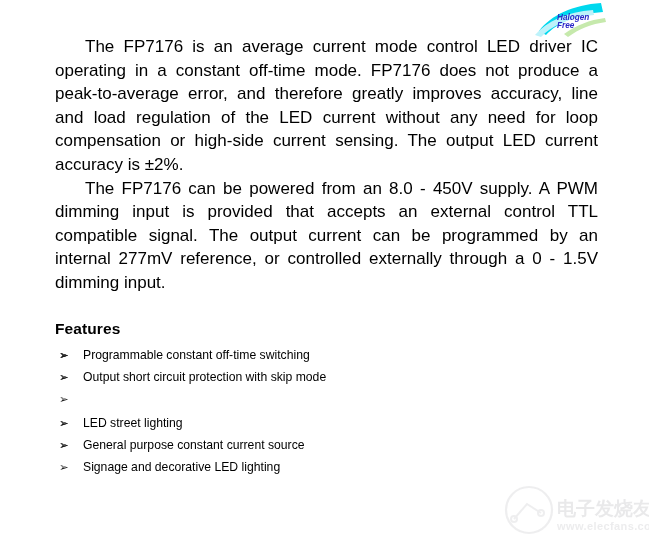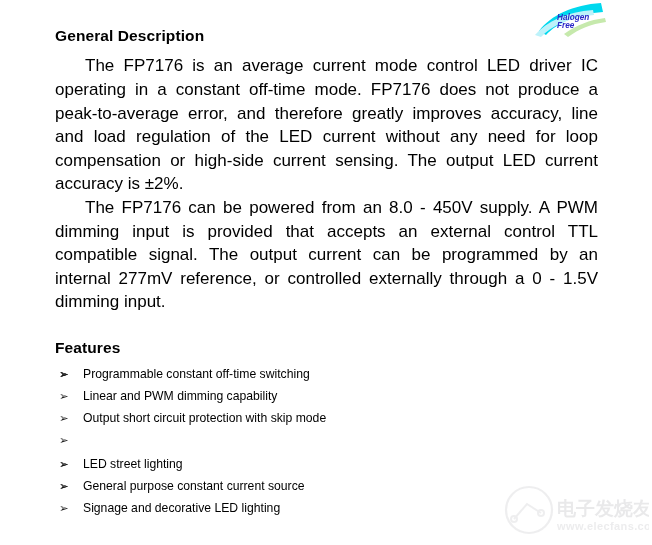--- a/index.html
+++ b/index.html
@@ -123,40 +123,39 @@
       <path d="M8 30 C 20 14, 42 4, 70 2 L 72 11 C 46 13, 26 22, 15 34 Z" fill="#00D8EE"></path>
       <path d="M4 34 C 16 20, 36 11, 62 9 L 63 14 C 39 16, 20 25, 10 36 Z" fill="#BDF2FA"></path>
       <path d="M33 33 C 46 24, 58 19, 74 17 L 75 21 C 60 23, 48 28, 37 36 Z" fill="#C6E9AC"></path>
       <text x="26" y="19" class="logo-text" font-family="Liberation Sans, sans-serif" font-size="8.2" font-weight="bold" font-style="italic" fill="#2B27C8">Halogen</text>
       <text x="26" y="27" class="logo-text" font-family="Liberation Sans, sans-serif" font-size="8.2" font-weight="bold" font-style="italic" fill="#2B27C8">Free</text>
     </svg>
   </div>
 
   <div class="content">
 
-    <h2 class="section-title">General Description</h2>
 
     <p class="para first">The FP7176 is an average current mode control LED driver IC operating in a constant off-time mode. FP7176 does not produce a peak-to-average error, and therefore greatly improves accuracy, line and load regulation of the LED current without any need for loop compensation or high-side current sensing. The output LED current accuracy is ±2%.</p>
 
     <p class="para second">The FP7176 can be powered from an 8.0 - 450V supply. A PWM dimming input is provided that accepts an external control TTL compatible signal. The output current can be programmed by an internal 277mV reference, or controlled externally through a 0 - 1.5V dimming input.</p>
 
     <div class="features-block">
       <h2 class="section-title">Features</h2>
       <ul class="bullet-list">
         <li>
           <span class="arrow">➢</span>
         </li>
         <li>
           <span class="arrow">➢</span>
         </li>
         <li>
           <span class="arrow">➢</span><span>Programmable constant off-time switching</span>
         </li>
         <li>
-          <span class="arrow">➢</span><span>Linear and PWM dimming capability</span>
+          <span class="arrow">➢</span>
         </li>
         <li>
           <span class="arrow">➢</span><span>Output short circuit protection with skip mode</span>
         </li>
         <li>
           <span class="arrow">➢</span>
         </li>
       </ul>
     </div>
 

